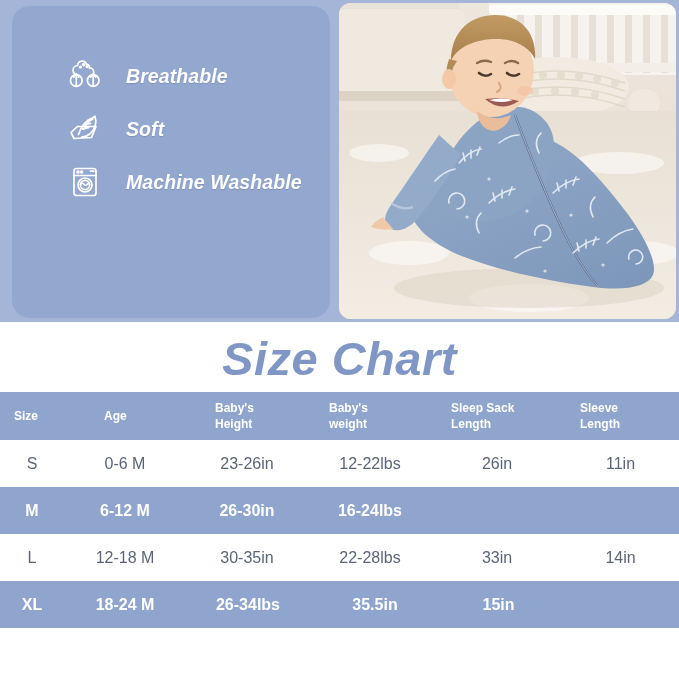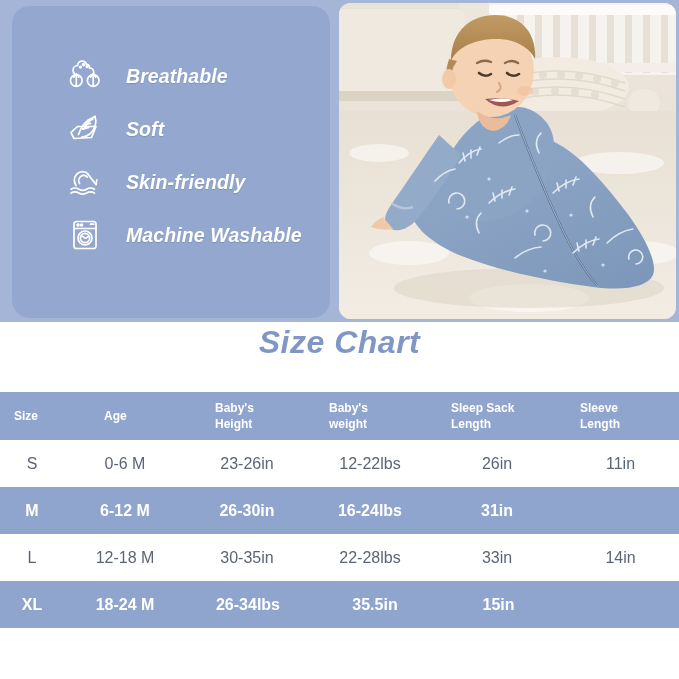--- a/index.html
+++ b/index.html
@@ -38,23 +38,23 @@
 
   
   .photo{
     position:absolute;left:339px;top:3px;width:337px;height:316px;
     border-radius:12px;overflow:hidden;background:#ded6cb;
   }
   .photo svg{display:block;width:337px;height:316px;}
 
   
   .title{
-    position:absolute;left:0;top:315px;width:679px;height:54px;
+    position:absolute;left:0;top:331px;width:679px;height:54px;
     display:flex;align-items:center;justify-content:center;
-    color:#8097c6;font-size:32px;font-weight:bold;font-style:italic;
+    color:#8097c6;font-size:47px;font-weight:bold;font-style:italic;
     letter-spacing:.5px;
   }
 
   
   .table{
     position:absolute;left:0;top:392px;width:679px;
   }
   .trow{display:flex;width:679px;box-sizing:border-box;}
   .head-row{height:48px;background:#8fa5cd;align-items:center;}
   .head-row .cell{
@@ -118,35 +118,20 @@
                 <path d="M6 21.5 12.5 15.5 31 15.5 26.5 26.5 9 27.5 6 21.5z"></path>
                 <path d="M13.5 23.5C16 15.5 22 8.5 30 5.5c1.8 5.2 0.5 12-4 16.4-2.6 2.6-6 4-9.2 4.2"></path>
                 <path d="M30 5.5c-4.6 3.2-8.6 7.6-11.3 12.6"></path>
                 <path d="M22.3 9.6l5.3-1.1M19.6 13.6l5.9-1.3M17.4 18.1l6.2-1.4"></path>
               </g>
             </svg>
           </span>
           <span class="feat-label">Soft</span>
         </div>
 
-        <div class="feature-row">
-          <span class="feat-icon">
-            <svg width="40" height="36" viewBox="0 0 40 36">
-              <g fill="none" stroke="#ffffff" stroke-width="1.7" stroke-linecap="round" stroke-linejoin="round">
-                <path d="M11 21.5c-2.5-3.5-2.2-8.5 1-11.6 3.2-3.1 8.2-3.1 11.2 0.2"></path>
-                <path d="M14.6 19.5c-1.4-2.2-1-5.2 1-6.9 2-1.7 5-1.5 6.7 0.5"></path>
-                <path d="M23 10.4 31 20.5"></path>
-                <path d="M31 20.5l0.8-4.6"></path>
-                <path d="M6 25.2c2.6-1.6 5.2-1.6 7.8 0s5.2 1.6 7.8 0 5.2-1.6 7.8 0"></path>
-                <path d="M6 29c2.6-1.6 5.2-1.6 7.8 0s5.2 1.6 7.8 0 5.2-1.6 7.8 0"></path>
-              </g>
-            </svg>
-          </span>
-          <span class="feat-label">Skin-friendly</span>
-        </div>
 
         <div class="feature-row">
           <span class="feat-icon">
             <svg width="40" height="36" viewBox="0 0 40 36">
               <g fill="none" stroke="#ffffff" stroke-width="1.7" stroke-linecap="round" stroke-linejoin="round">
                 <rect x="9" y="4.5" width="22" height="27" rx="2.6"></rect>
                 <path d="M9 11.5h22"></path>
                 <circle cx="13" cy="8" r="0.95"></circle>
                 <circle cx="16.6" cy="8" r="0.95"></circle>
                 <path d="M25.5 7.2h3.2"></path>
@@ -342,21 +327,20 @@
       <div class="cell c3">12-22lbs</div>
       <div class="cell c4">26in</div>
       <div class="cell c5">11in</div>
     </div>
 
     <div class="trow data-row row-blue">
       <div class="cell c0">M</div>
       <div class="cell c1">6-12 M</div>
       <div class="cell c2">26-30in</div>
       <div class="cell c3">16-24lbs</div>
-      <div class="cell c4">31in</div>
     </div>
 
     <div class="trow data-row row-white">
       <div class="cell c0">L</div>
       <div class="cell c1">12-18 M</div>
       <div class="cell c2">30-35in</div>
       <div class="cell c3">22-28lbs</div>
       <div class="cell c4">33in</div>
       <div class="cell c5">14in</div>
     </div>

